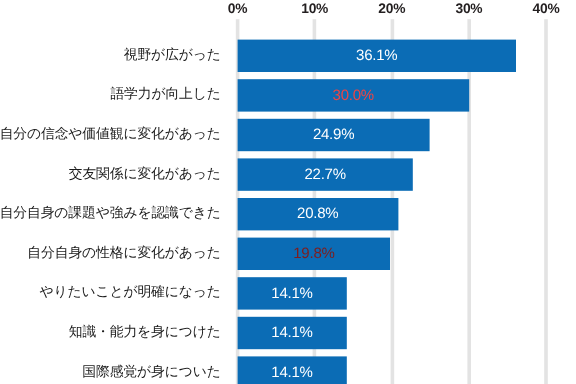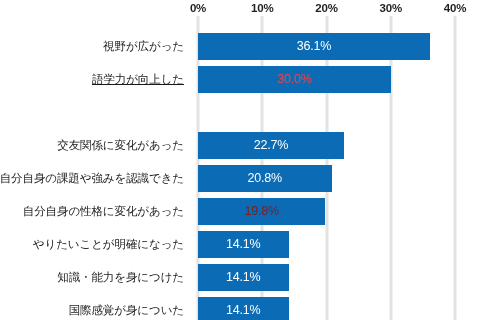--- a/index.html
+++ b/index.html
@@ -123,23 +123,28 @@
       <div class="gridline" style="left: 455px; background: rgb(227, 227, 227);"></div>
     </div>
 
   <div class="rows">
       <div class="row" style="top: 17px;">
         <div class="cat-label" style="color: rgb(26, 26, 26);">視野が広がった</div>
         <div class="bar" style="left: 198px; width: 231.942px; background: rgb(11, 108, 181);"></div>
         <div class="bar-value" style="left: 198px; width: 231.942px; color: rgb(255, 255, 255);">36.1%</div>
       </div>
       <div class="row" style="top: 50px;">
-        <div class="cat-label" style="color: rgb(26, 26, 26); text-decoration: underline;">語学力が向上した</div>
+        <div class="cat-label" style="color: rgb(26, 26, 26);">語学力が向上した</div>
         <div class="bar" style="left: 198px; width: 192.75px; background: rgb(11, 108, 181);"></div>
         <div class="bar-value" style="left: 198px; width: 192.75px; color: #ef4444;">30.0%</div>
+      </div>
+      <div class="row" style="top: 83px;">
+        <div class="cat-label" style="color: rgb(26, 26, 26);">自分の信念や価値観に変化があった</div>
+        <div class="bar" style="left: 198px; width: 159.982px; background: rgb(11, 108, 181);"></div>
+        <div class="bar-value" style="left: 198px; width: 159.982px; color: rgb(255, 255, 255);">24.9%</div>
       </div>
       <div class="row" style="top: 116px;">
         <div class="cat-label" style="color: rgb(26, 26, 26);">交友関係に変化があった</div>
         <div class="bar" style="left: 198px; width: 145.847px; background: rgb(11, 108, 181);"></div>
         <div class="bar-value" style="left: 198px; width: 145.847px; color: rgb(255, 255, 255);">22.7%</div>
       </div>
       <div class="row" style="top: 149px;">
         <div class="cat-label" style="color: rgb(26, 26, 26);">自分自身の課題や強みを認識できた</div>
         <div class="bar" style="left: 198px; width: 133.64px; background: rgb(11, 108, 181);"></div>
         <div class="bar-value" style="left: 198px; width: 133.64px; color: rgb(255, 255, 255);">20.8%</div>

